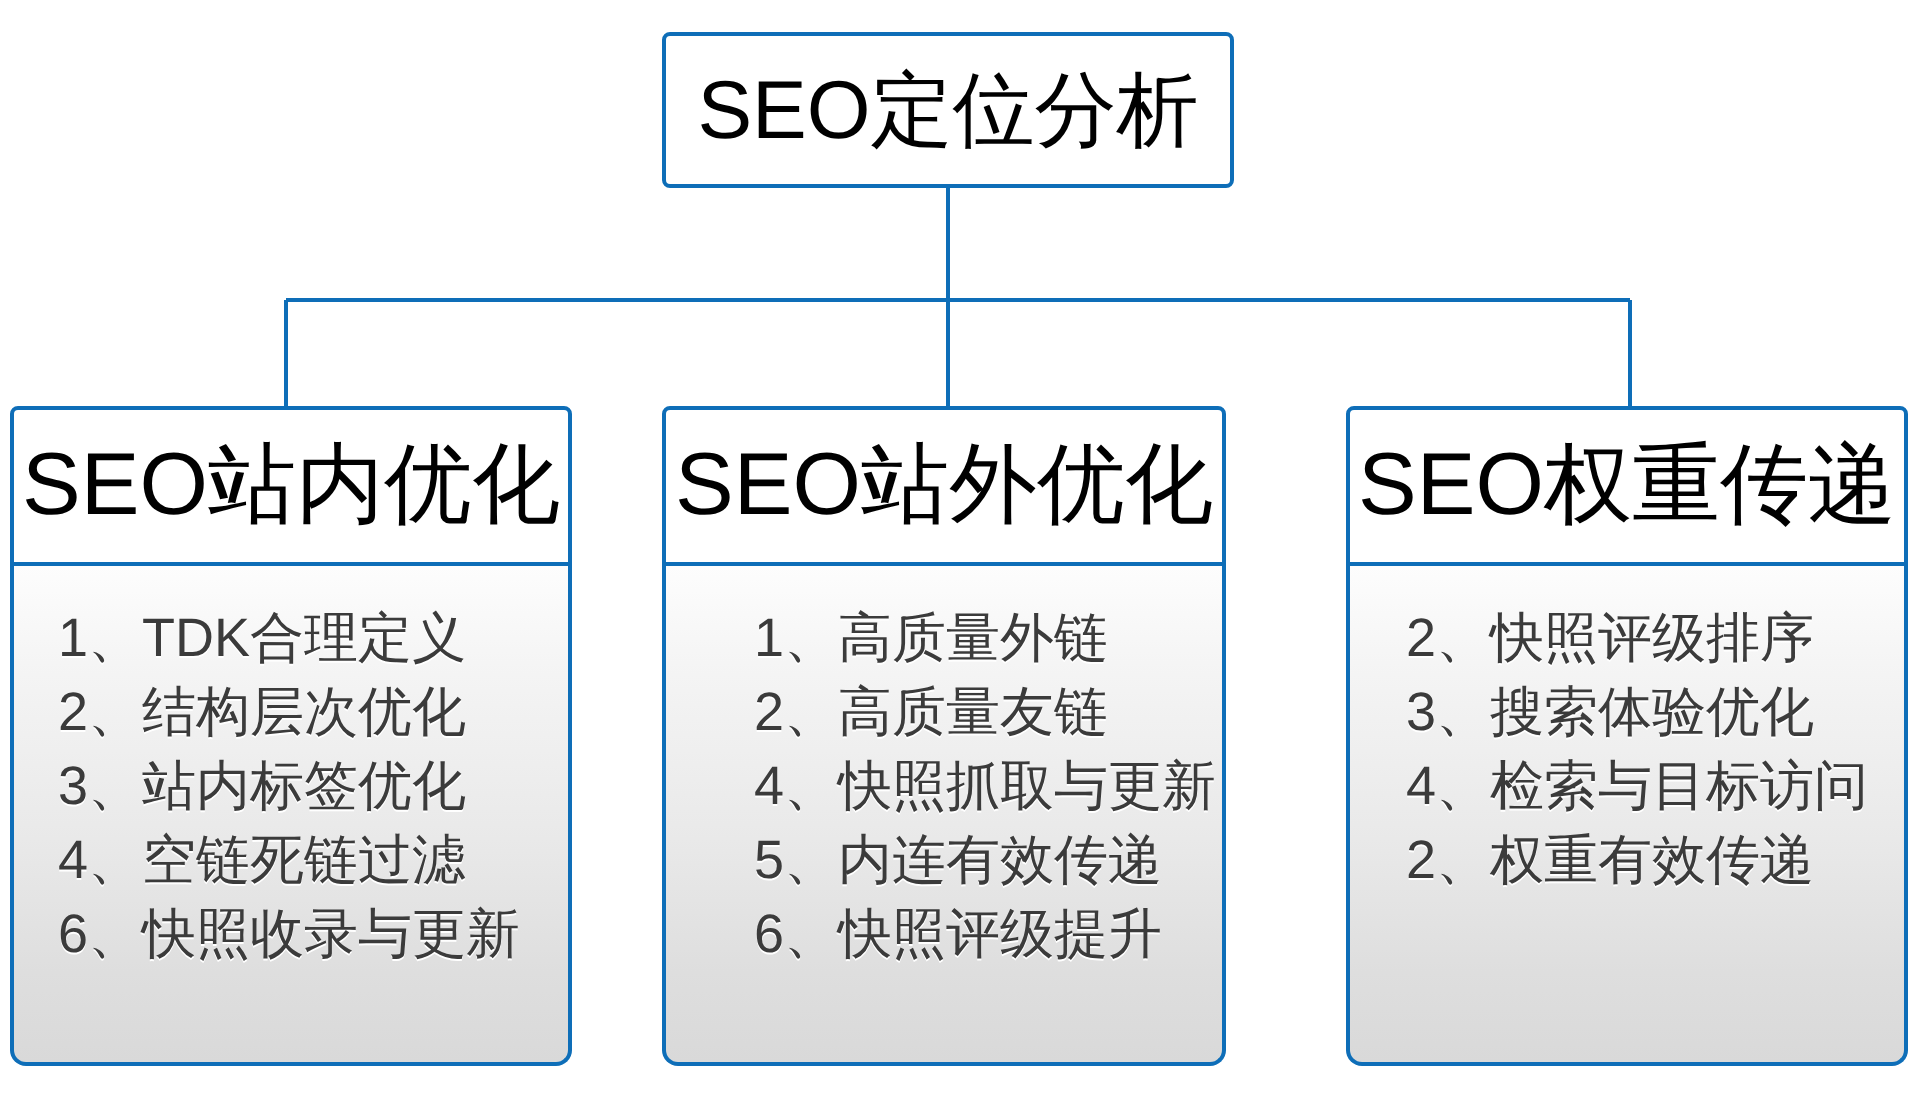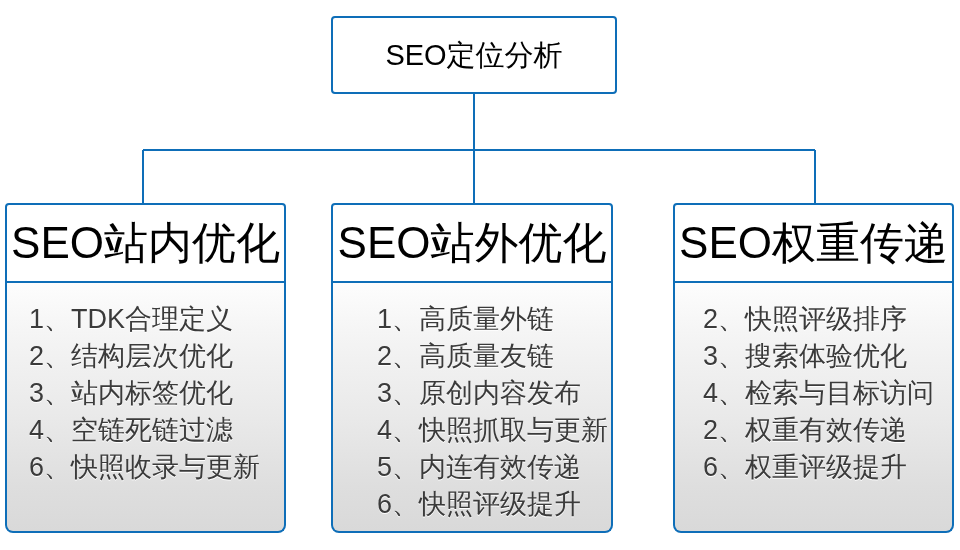--- a/index.html
+++ b/index.html
@@ -35,21 +35,21 @@
     height: 78px;
     box-sizing: border-box;
     border: 2px solid #0e6eb8;
     border-radius: 4px;
     background: #ffffff;
     display: flex;
     align-items: center;
     justify-content: center;
   }
   .root-title {
-    font-size: 29px;
+    font-size: 41px;
     line-height: 1;
     color: #000000;
     letter-spacing: 0px;
     white-space: nowrap;
   }
 
   
   .branch {
     position: absolute;
     top: 203px;
@@ -145,36 +145,34 @@
   </div>
 
   <div class="branch b2">
     <div class="branch-header">
       <div class="branch-header-title">SEO站外优化</div>
     </div>
     <div class="branch-body">
       <ul class="branch-list">
         <li>1、高质量外链</li>
         <li>2、高质量友链</li>
-        <li>3、原创内容发布</li>
         <li>4、快照抓取与更新</li>
         <li>5、内连有效传递</li>
         <li>6、快照评级提升</li>
       </ul>
     </div>
   </div>
 
   <div class="branch b3">
     <div class="branch-header">
       <div class="branch-header-title">SEO权重传递</div>
     </div>
     <div class="branch-body">
       <ul class="branch-list">
         <li>2、快照评级排序</li>
         <li>3、搜索体验优化</li>
         <li>4、检索与目标访问</li>
         <li>2、权重有效传递</li>
-        <li>6、权重评级提升</li>
       </ul>
     </div>
   </div>
 
 </div>
 
 </body></html>

